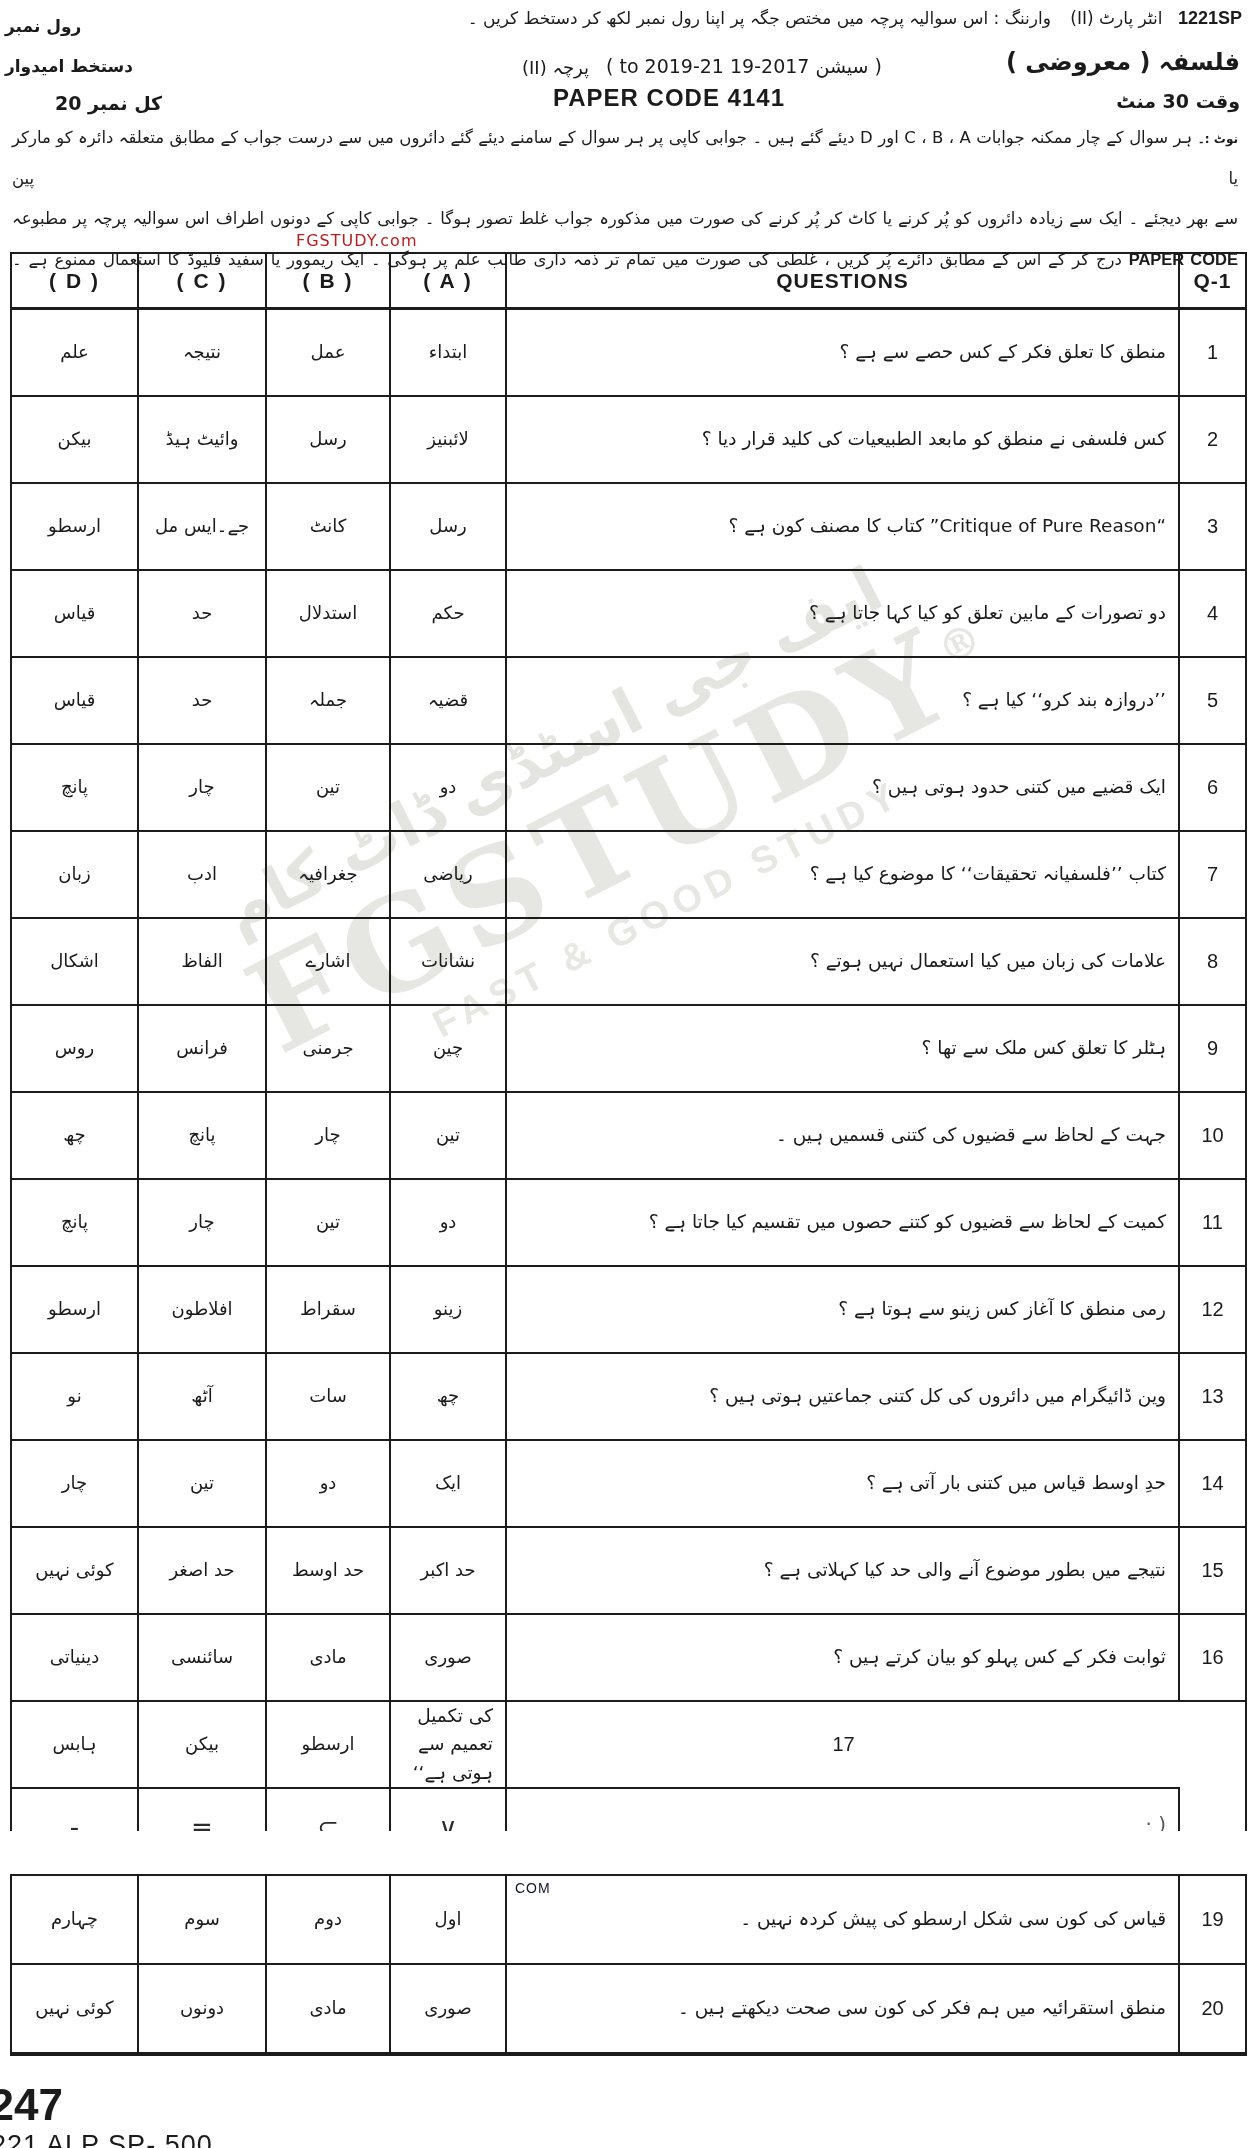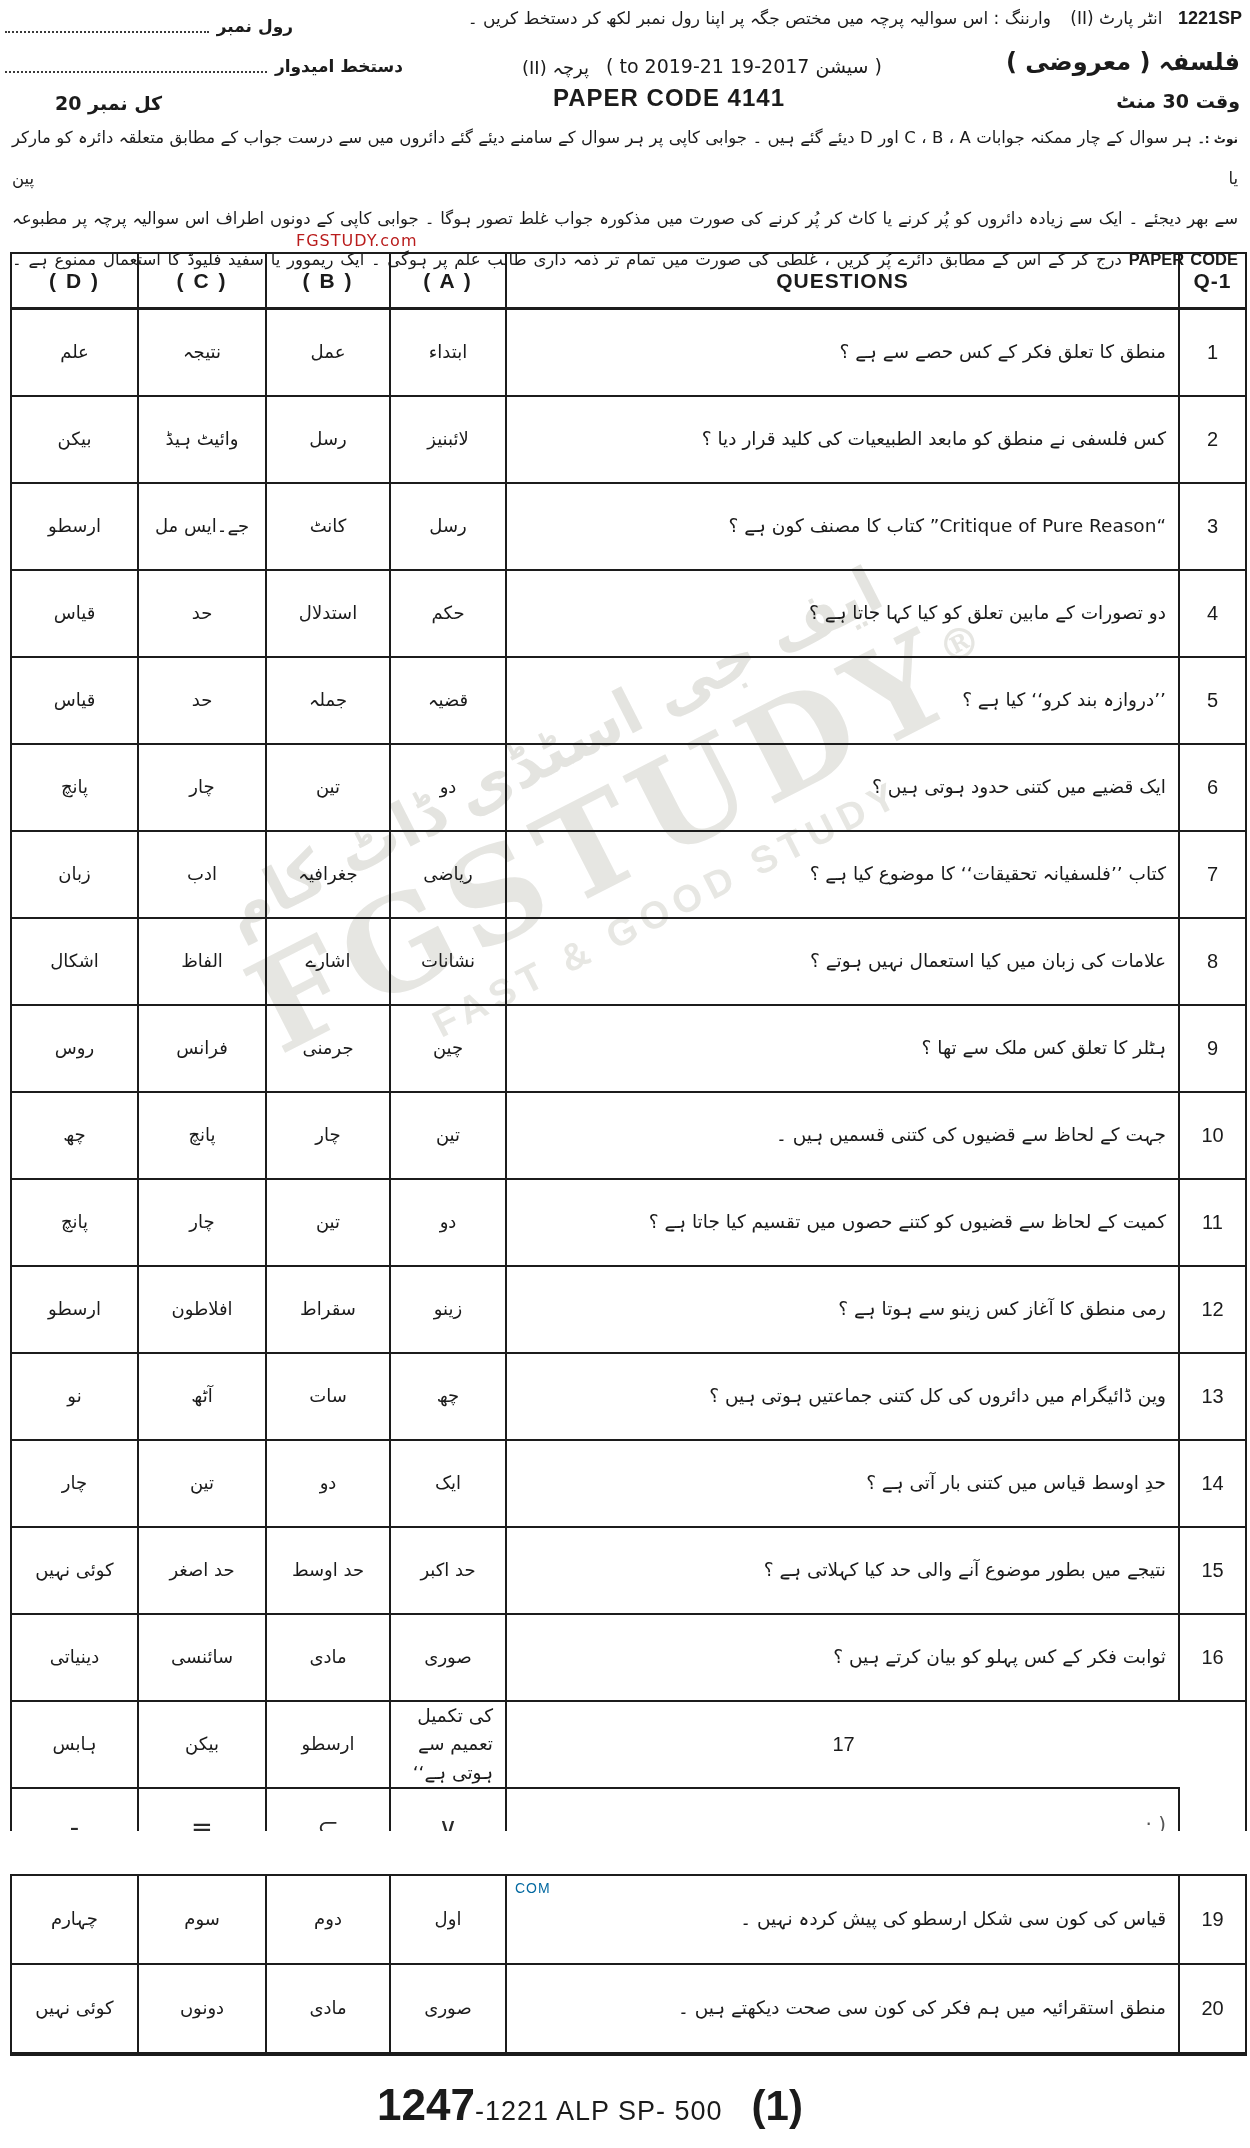--- a/index.html
+++ b/index.html
@@ -6,21 +6,21 @@
   .page{
     position:relative;
     width:1250px;height:2148px;
     margin:0 auto;
     background:#ffffff;
     font-family:"DejaVu Sans",sans-serif;
     color:#1b1b1b;
     overflow:hidden;
   }
   .latin{font-family:"Liberation Sans",sans-serif;}
-  .abs{position:absolute;}
+  .abs{position:absolute;flex-direction:column;}
   .z1{z-index:2;}
 
   
   .watermark{
     position:absolute;left:110px;top:690px;width:1020px;
     transform:rotate(-27deg);
     text-align:center;
     z-index:1;pointer-events:none;user-select:none;
   }
   .wm-urdu{font-size:62px;font-weight:bold;color:#e4e4e0;letter-spacing:2px;margin-right:60px;}
@@ -70,21 +70,21 @@
   .mcq-second .brow{height:89px;}
   .opt{font-size:18px;direction:rtl;padding:0 4px;text-align:center;line-height:1.6;}
   .q-cell{justify-content:flex-start;padding:0 12px;position:relative;}
   .q-text{font-size:18.5px;line-height:1.55;text-align:right;}
   .no-cell{font-family:"Liberation Sans",sans-serif;font-size:20px;}
   .mcq .brow:last-child .cell{border-bottom:2px solid #1c1c1c;}
   .mcq-main .brow.partial{height:42px;}
   .mcq-main .brow.partial .cell{border-bottom:none;align-items:flex-start;}
   .brow.partial .opt,.brow.partial .no-cell{font-family:"DejaVu Sans",sans-serif;font-size:26px;padding-top:18px;color:#2a2a2a;}
   .brow.partial .q-text{padding-top:20px;font-size:20px;color:#555;}
-  .com-frag{position:absolute;left:8px;top:4px;font-family:"Liberation Sans",sans-serif;font-size:14px;color:#0369a1;letter-spacing:1px;}
+  .com-frag{position:absolute;left:8px;top:4px;font-family:"Liberation Sans",sans-serif;font-size:14px;color:#0f172a;letter-spacing:1px;}
 
   
   .footer{top:2080px;left:0;width:100%;display:flex;justify-content:center;align-items:baseline;z-index:2;transform:translateX(-35px);}
   .f-big{font-family:"Liberation Sans",sans-serif;font-weight:bold;font-size:44px;}
   .f-rest{font-family:"Liberation Sans",sans-serif;font-size:27px;margin-right:29px;letter-spacing:1px;}
   .f-page{font-family:"Liberation Sans",sans-serif;font-weight:bold;font-size:42px;}
 </style>
 </head>
 <body>
 

